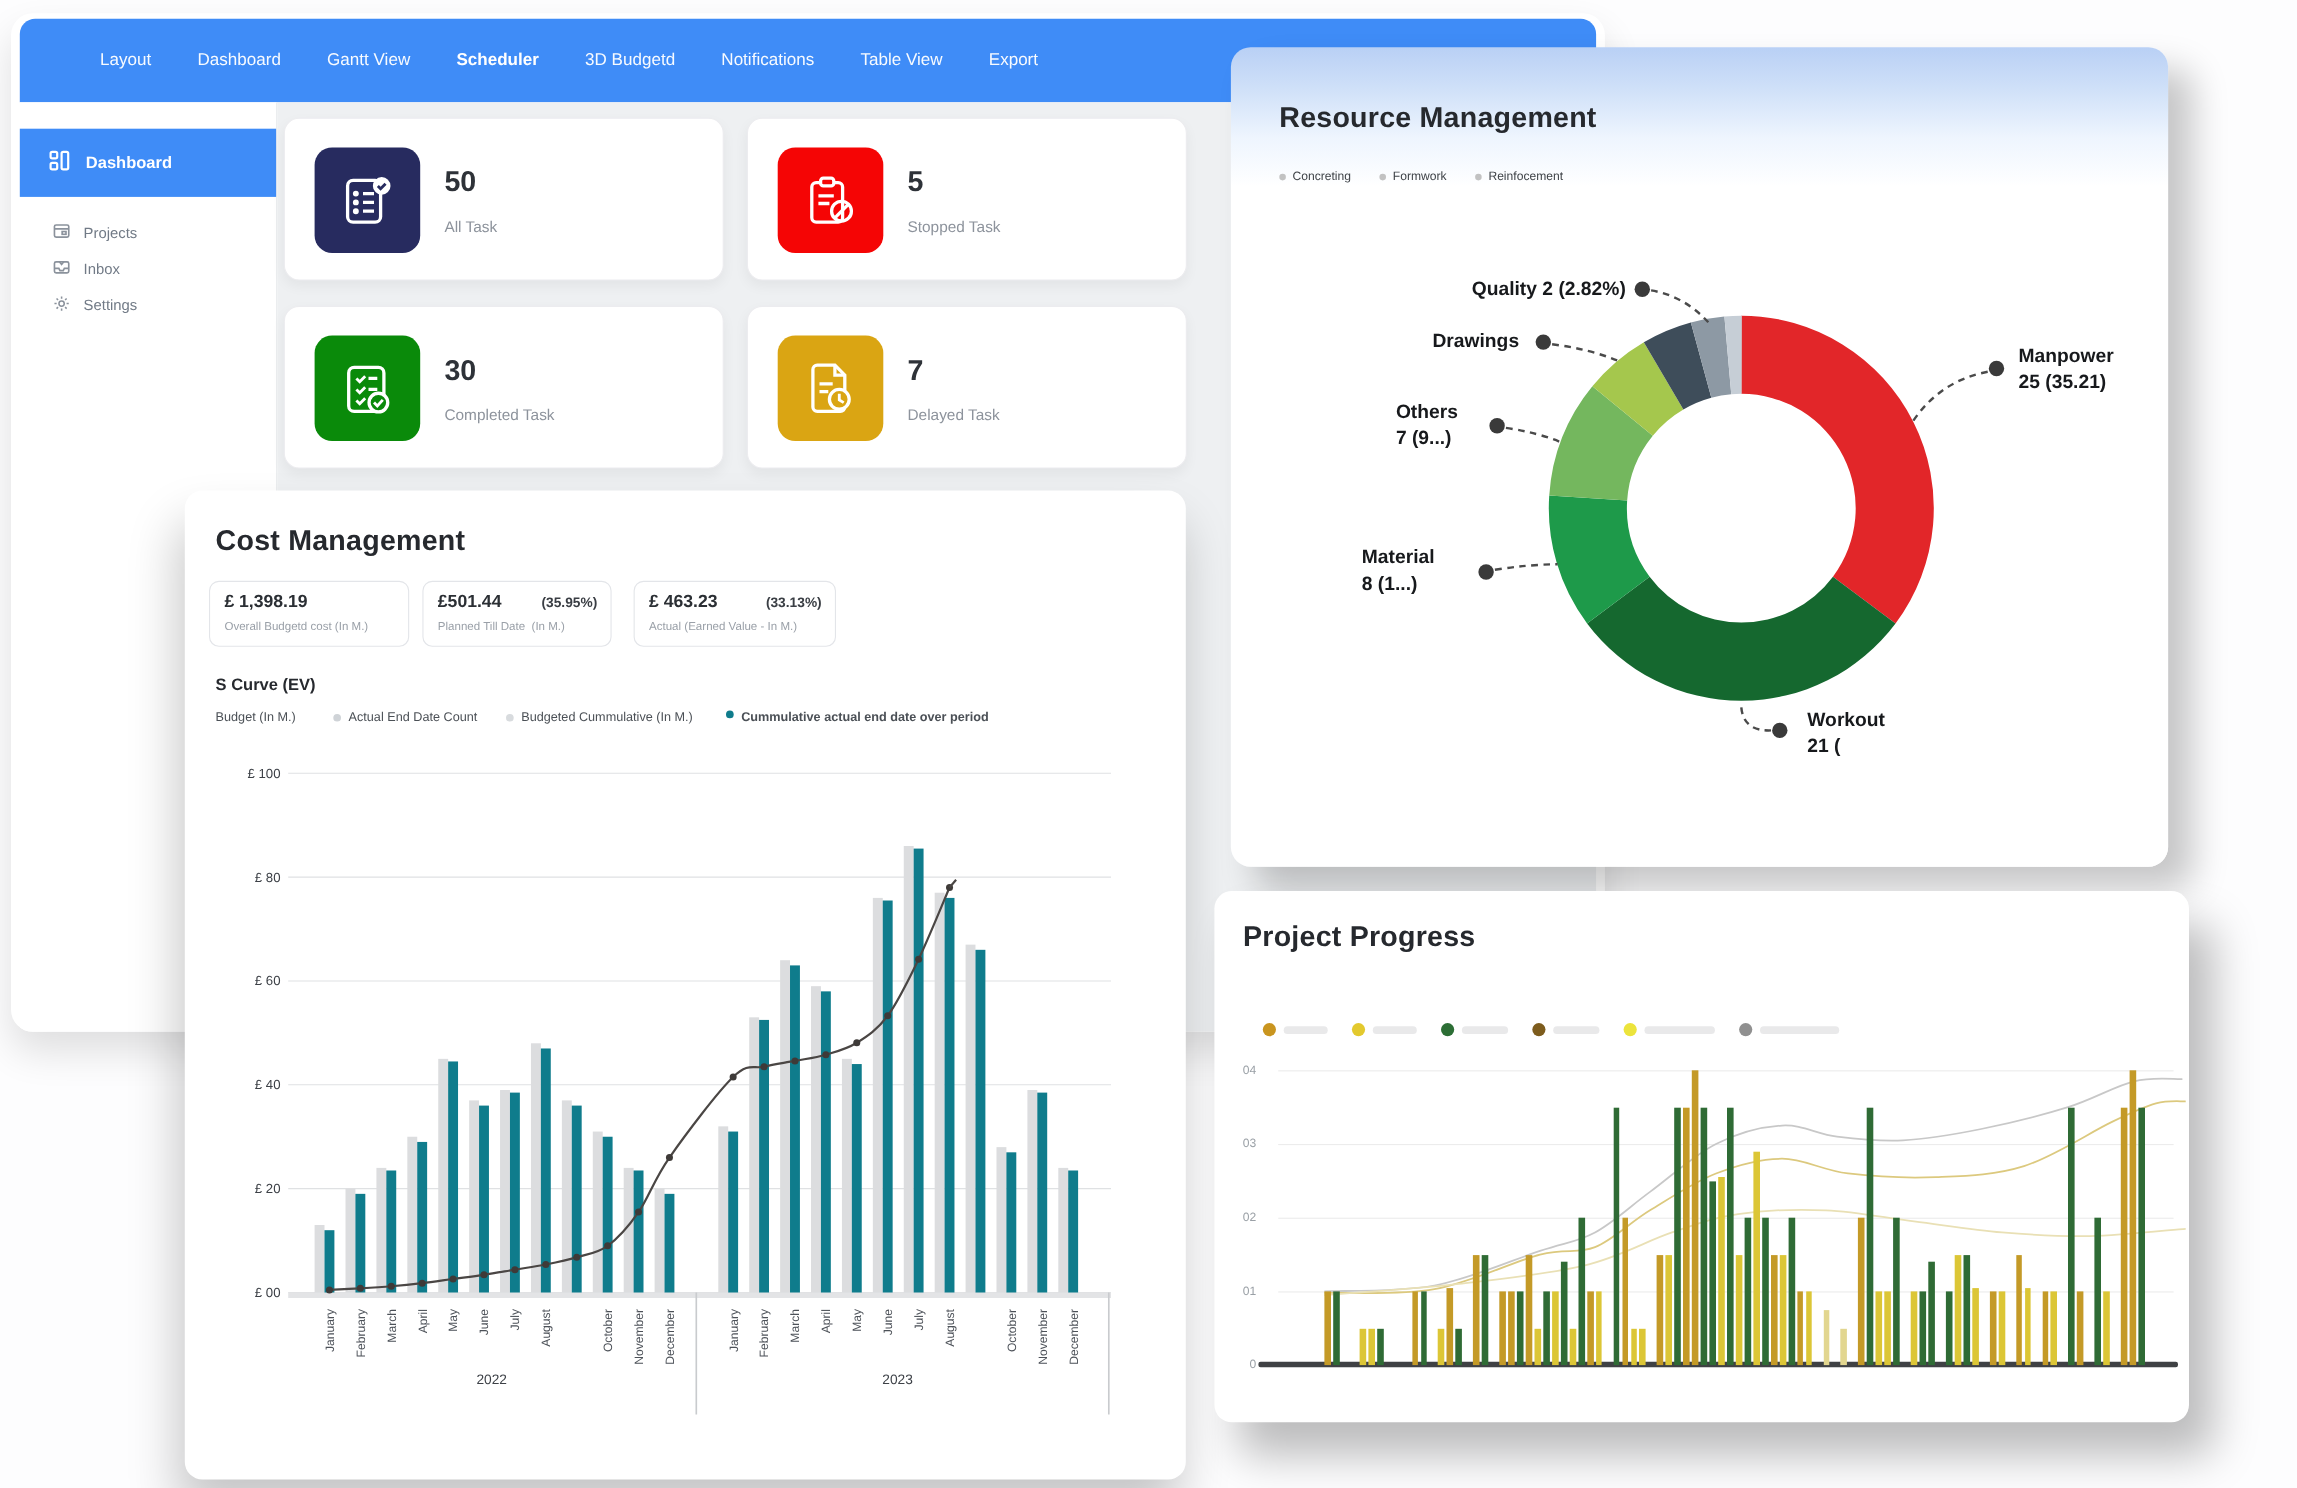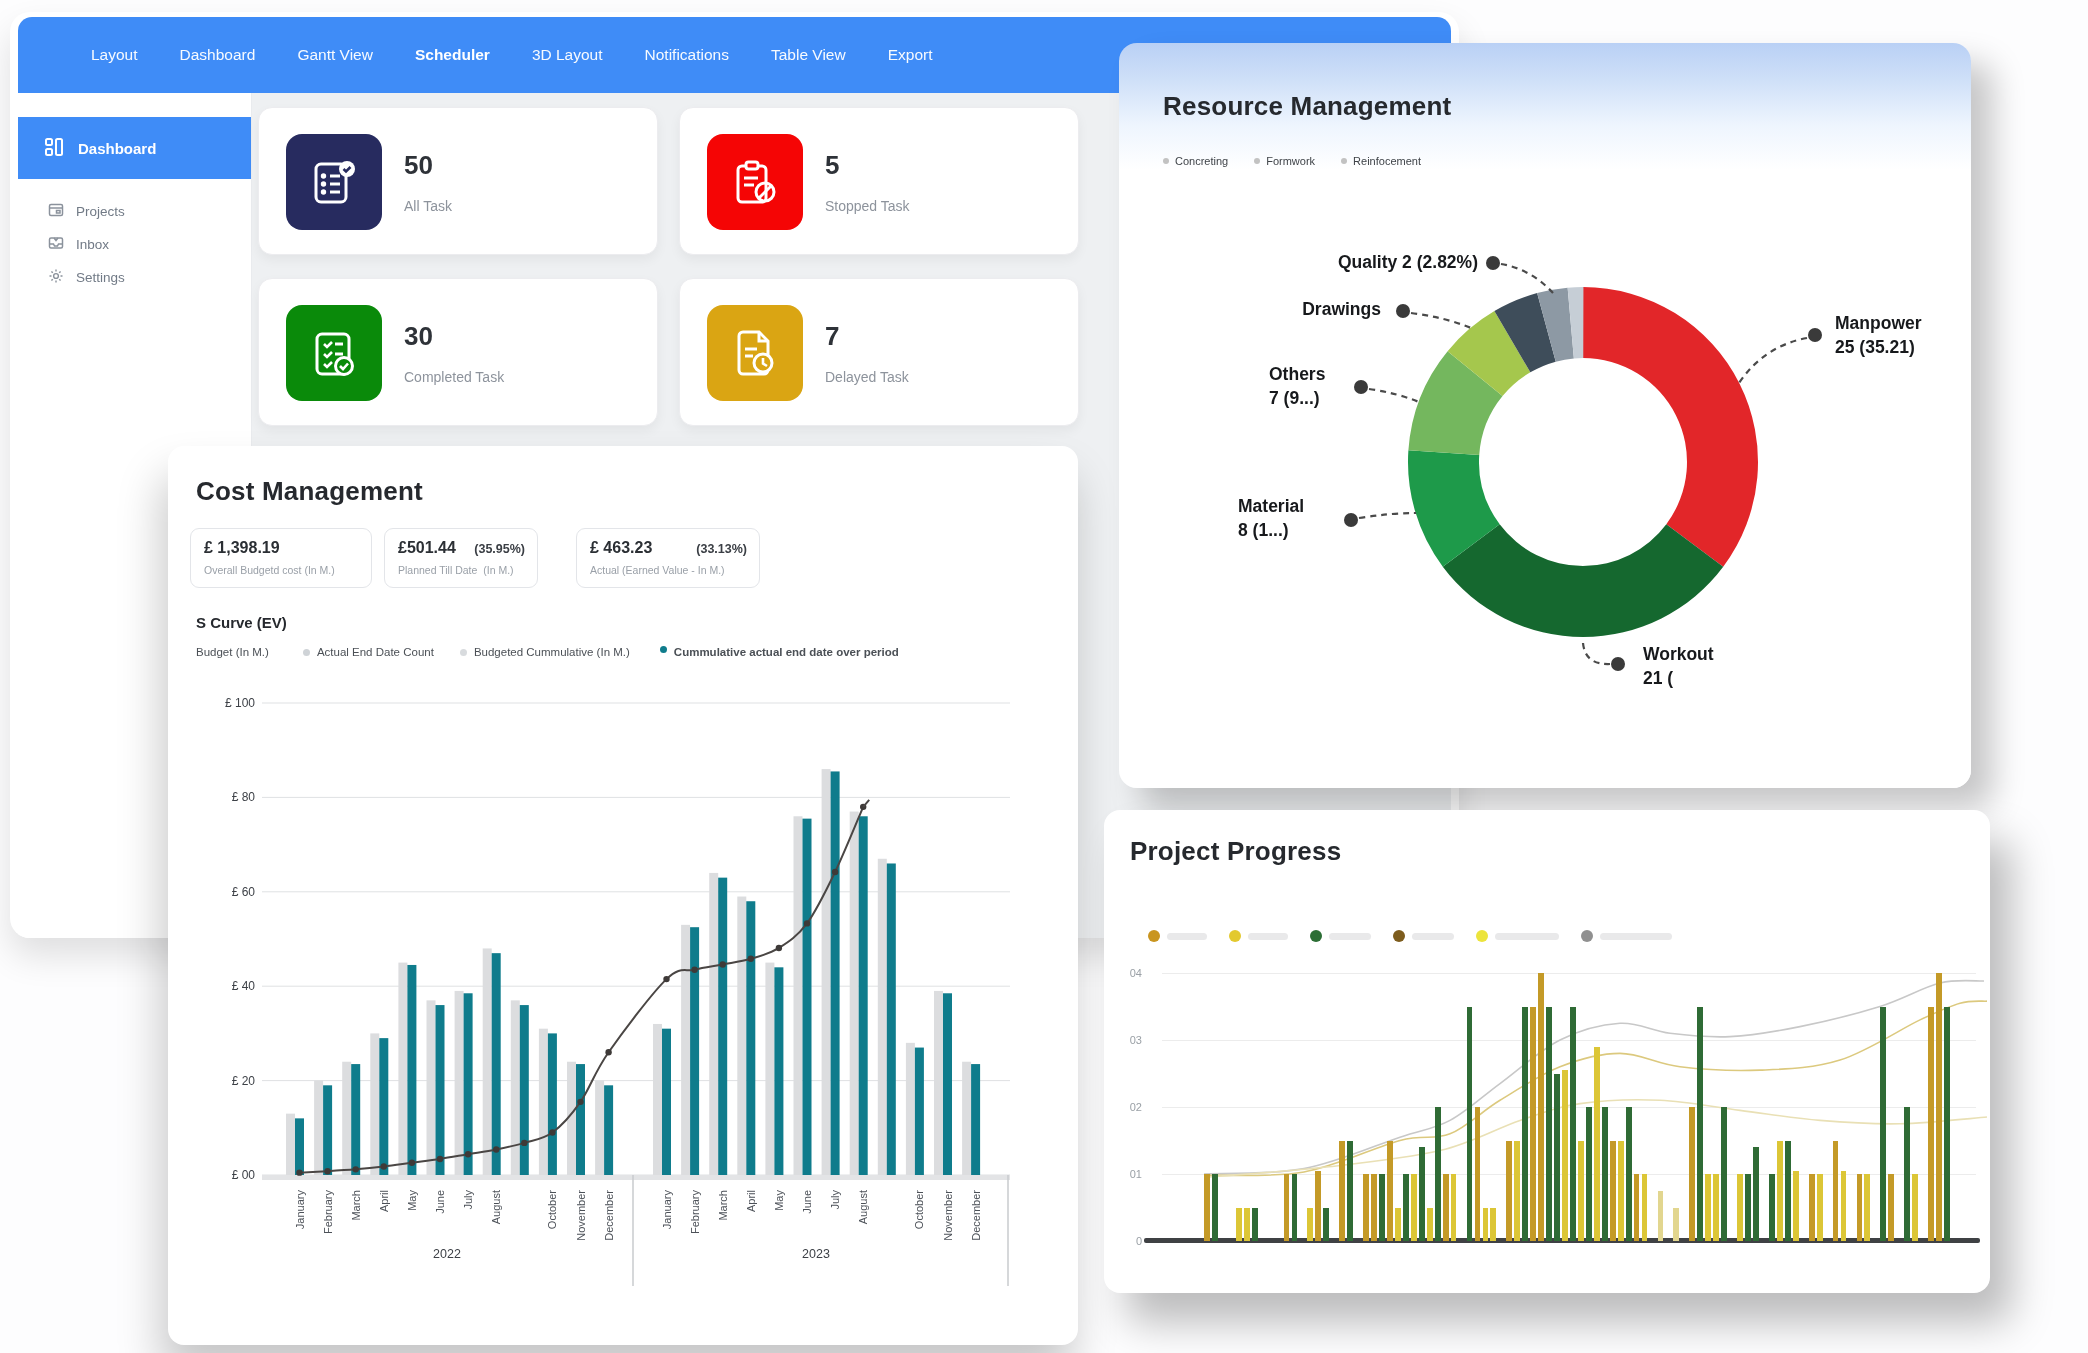--- a/index.html
+++ b/index.html
@@ -79,21 +79,21 @@
 <body>
 
 <div class="page">
 
   <div class="window">
     <div class="nav" id="nav">
         <div class="nav-item">Layout</div>
         <div class="nav-item">Dashboard</div>
         <div class="nav-item">Gantt View</div>
         <div class="nav-item active">Scheduler</div>
-        <div class="nav-item">3D Layout</div>
+        <div class="nav-item">3D Budgetd</div>
         <div class="nav-item">Notifications</div>
         <div class="nav-item">Table View</div>
         <div class="nav-item">Export</div>
       </div>
     <div class="win-body">
       <div class="sidebar" id="sidebar">
           <div class="side-active">
             <span><svg width="20" height="20" viewBox="0 0 20 20" fill="none" stroke="#fff" stroke-width="2">
                 <rect x="2" y="2" width="6" height="6" rx="1.5"></rect>
                 <rect x="2" y="12" width="6" height="6" rx="1.5"></rect>
@@ -197,21 +197,21 @@
 
   <div class="panel cost-panel">
     <div class="panel-title cost-title">Cost Management</div>
 
     <div class="stat-box" style="left:22px; width:182px;">
       <div class="stat-top">
         <span class="stat-value">£ 1,398.19</span>
       </div>
       <div class="stat-label">Overall Budgetd cost (In M.)</div>
     </div>
-    <div class="stat-box" style="left:216px; width:154px;">
+    <div class="stat-box" style="left:216px; width:172px;">
       <div class="stat-top">
         <span class="stat-value">£501.44</span>
         <span class="stat-pct">(35.95%)</span>
       </div>
       <div class="stat-label">Planned Till Date  (In M.)</div>
     </div>
     <div class="stat-box" style="left:408px; width:184px;">
       <div class="stat-top">
         <span class="stat-value">£ 463.23</span>
         <span class="stat-pct">(33.13%)</span>

